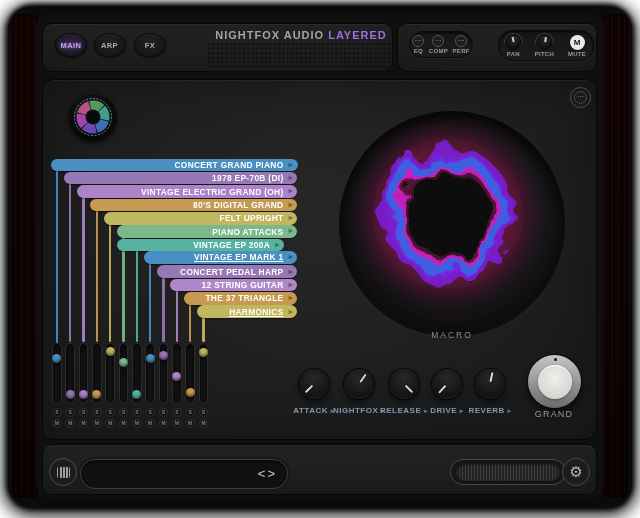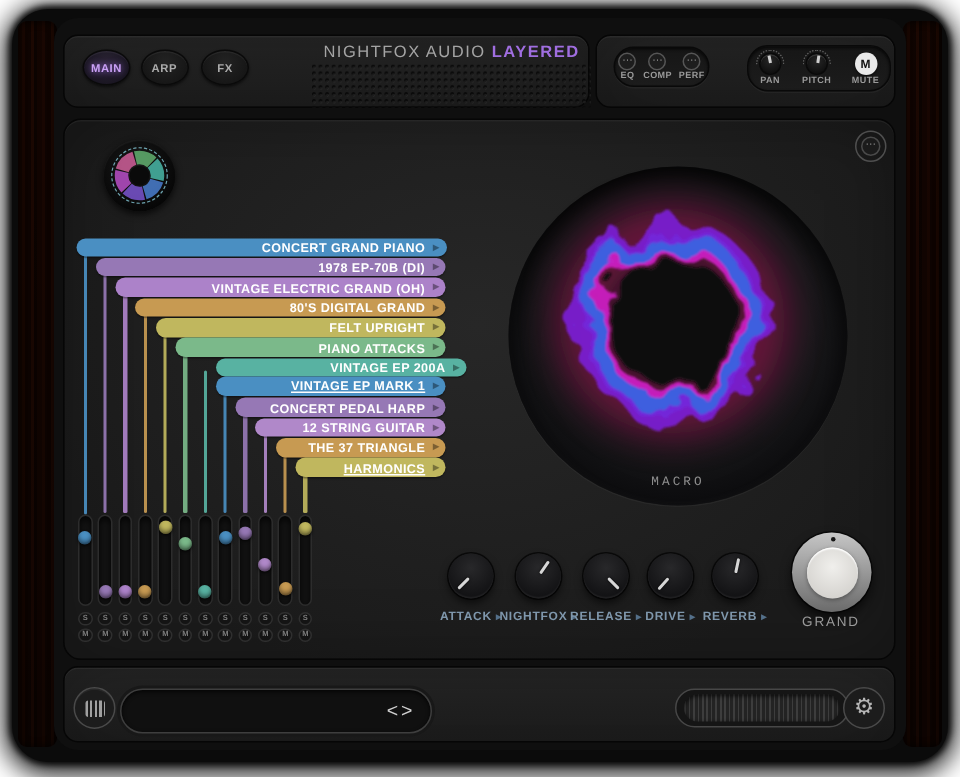--- a/index.html
+++ b/index.html
@@ -25,21 +25,21 @@
   .bottombar{left:34px;top:438px;width:555px;height:51px;}
 
   
   .tab{position:absolute;top:9px;width:32px;height:24px;border-radius:50%;
     background:radial-gradient(circle at 50% 35%,#232323,#161616 75%);
     border:1px solid #0a0a0a;box-shadow:0 1px 2px rgba(0,0,0,.6),inset 0 1px 0 rgba(255,255,255,.05);
     color:#ababab;font-size:7.5px;font-weight:bold;letter-spacing:.4px;
     display:flex;align-items:center;justify-content:center;cursor:pointer;}
   .tab.active{color:#c9a0f5;text-shadow:0 0 5px rgba(165,110,240,.9);background:radial-gradient(circle at 50% 35%,#2a2433,#191521 75%);}
   .brand{position:absolute;left:258px;top:5px;transform:translateX(-50%);white-space:nowrap;
-    font-size:11px;font-weight:normal;letter-spacing:1px;color:#a4a4a4;}
+    font-size:11px;font-weight:bold;letter-spacing:1px;color:#a4a4a4;}
   .brand b{color:#a06ee0;}
   .grill{position:absolute;left:165px;top:19px;width:186px;height:29px;
     background-image:
       radial-gradient(circle at 1.6px 2.1px,rgba(255,255,255,.07) .7px,transparent 1.1px),
       radial-gradient(circle at 1.3px 1.3px,#0b0b0b 1.1px,transparent 1.5px);
     background-size:4.4px 4.6px;}
 
   
   .pill{position:absolute;border-radius:14px;background:linear-gradient(180deg,#161616,#1c1c1c);
     border:1px solid #090909;box-shadow:inset 0 1px 2px rgba(0,0,0,.7),0 1px 0 rgba(255,255,255,.04);
@@ -67,22 +67,22 @@
     box-shadow:0 2px 5px rgba(0,0,0,.7),inset 0 1px 1px rgba(255,255,255,.06);}
   .dots-btn{position:absolute;left:527px;top:7px;width:21px;height:21px;border-radius:50%;
     border:1.5px solid #4f4f4f;display:flex;align-items:center;justify-content:center;cursor:pointer;}
   .dots-btn .in{width:13px;height:13px;border-radius:50%;background:#1b1b1b;border:1px solid #4a4a4a;
     color:#9a9a9a;font-size:7px;line-height:10px;text-align:center;}
 
   .macro-pad{position:absolute;left:296px;top:31px;width:226px;height:226px;border-radius:50%;
     background:radial-gradient(circle at 50% 42%,#19191b 50%,#0d0d0f 74%,#151515 100%);
     box-shadow:inset 0 8px 18px rgba(0,0,0,.85),inset 0 -2px 6px rgba(255,255,255,.03),0 1px 0 rgba(255,255,255,.04);
     cursor:pointer;}
-  .macro-label{position:absolute;left:409px;top:236px;transform:translateX(-50%);
-    font-size:8.5px;letter-spacing:2px;color:#8f8f8f;font-family:Liberation Mono, monospace;}
+  .macro-label{position:absolute;left:409px;top:250px;transform:translateX(-50%);
+    font-size:8.5px;letter-spacing:2px;color:#8f8f8f;}
 
   
   .layer-bar{position:absolute;height:12.6px;border-radius:7px;cursor:pointer;
     display:flex;align-items:center;justify-content:flex-end;
     font-size:8.4px;font-weight:bold;letter-spacing:.3px;color:#fff;
     padding-right:14px;white-space:nowrap;box-shadow:0 1px 1px rgba(0,0,0,.4);}
   .layer-bar .arr{position:absolute;right:4.5px;top:1.2px;font-size:8px;color:rgba(0,0,0,.38);}
   .layer-line{position:absolute;width:2.4px;opacity:.92;border-radius:1px;}
 
   
@@ -243,21 +243,21 @@
           <div class="layer-bar" style="left: 20.83px; top: 91.86px; width: 233.67px; background: rgb(150, 120, 181);">1978 EP-70B (DI)<span class="arr">▸</span></div>
           <div class="layer-line" style="left: 39.36px; top: 113.22px; height: 149.28px; background: rgb(172, 130, 201);"></div>
           <div class="layer-bar" style="left: 34.16px; top: 105.22px; width: 220.34px; background: rgb(172, 130, 201);">VINTAGE ELECTRIC GRAND (OH)<span class="arr">▸</span></div>
           <div class="layer-line" style="left: 52.69px; top: 126.58px; height: 135.92px; background: rgb(199, 154, 82);"></div>
           <div class="layer-bar" style="left: 47.49px; top: 118.58px; width: 207.01px; background: rgb(199, 154, 82);">80'S DIGITAL GRAND<span class="arr">▸</span></div>
           <div class="layer-line" style="left: 66.02px; top: 139.94px; height: 122.56px; background: rgb(192, 183, 94);"></div>
           <div class="layer-bar" style="left: 60.82px; top: 131.94px; width: 193.68px; background: rgb(192, 183, 94);">FELT UPRIGHT<span class="arr">▸</span></div>
           <div class="layer-line" style="left: 79.35px; top: 153.3px; height: 109.2px; background: rgb(123, 185, 138);"></div>
           <div class="layer-bar" style="left: 74.15px; top: 145.3px; width: 180.35px; background: rgb(123, 185, 138);">PIANO ATTACKS<span class="arr">▸</span></div>
           <div class="layer-line" style="left: 92.68px; top: 166.66px; height: 95.84px; background: rgb(88, 178, 162);"></div>
-          <div class="layer-bar" style="left: 101px; top: 158.66px; width: 167.02px; background: rgb(88, 178, 162); text-align: right;">VINTAGE EP 200A<span class="arr">▸</span></div>
+          <div class="layer-bar" style="left: 74px; top: 158.66px; width: 167.02px; background: rgb(88, 178, 162); text-align: right;">VINTAGE EP 200A<span class="arr">▸</span></div>
           <div class="layer-line" style="left: 106.01px; top: 180.02px; height: 82.48px; background: rgb(74, 143, 194);"></div>
           <div class="layer-bar" style="left: 100.81px; top: 171px; width: 153.69px; background: rgb(74, 143, 194); text-decoration: underline;">VINTAGE EP MARK 1<span class="arr">▸</span></div>
           <div class="layer-line" style="left: 119.34px; top: 193.38px; height: 69.12px; background: rgb(150, 120, 181);"></div>
           <div class="layer-bar" style="left: 114.14px; top: 185.38px; width: 140.36px; background: rgb(150, 120, 181);">CONCERT PEDAL HARP<span class="arr">▸</span></div>
           <div class="layer-line" style="left: 132.67px; top: 206.74px; height: 55.76px; background: rgb(176, 136, 201);"></div>
           <div class="layer-bar" style="left: 127.47px; top: 198.74px; width: 127.03px; background: rgb(176, 136, 201);">12 STRING GUITAR<span class="arr">▸</span></div>
           <div class="layer-line" style="left: 146px; top: 220.1px; height: 42.4px; background: rgb(199, 154, 82);"></div>
           <div class="layer-bar" style="left: 140.8px; top: 212.1px; width: 113.7px; background: rgb(199, 154, 82);">THE 37 TRIANGLE<span class="arr">▸</span></div>
           <div class="layer-line" style="left: 159.33px; top: 233.46px; height: 29.04px; background: rgb(192, 183, 94);"></div>
           <div class="layer-bar" style="left: 154.13px; top: 225.46px; width: 100.37px; background: rgb(192, 183, 94); text-decoration: underline;">HARMONICS<span class="arr">▸</span></div>

